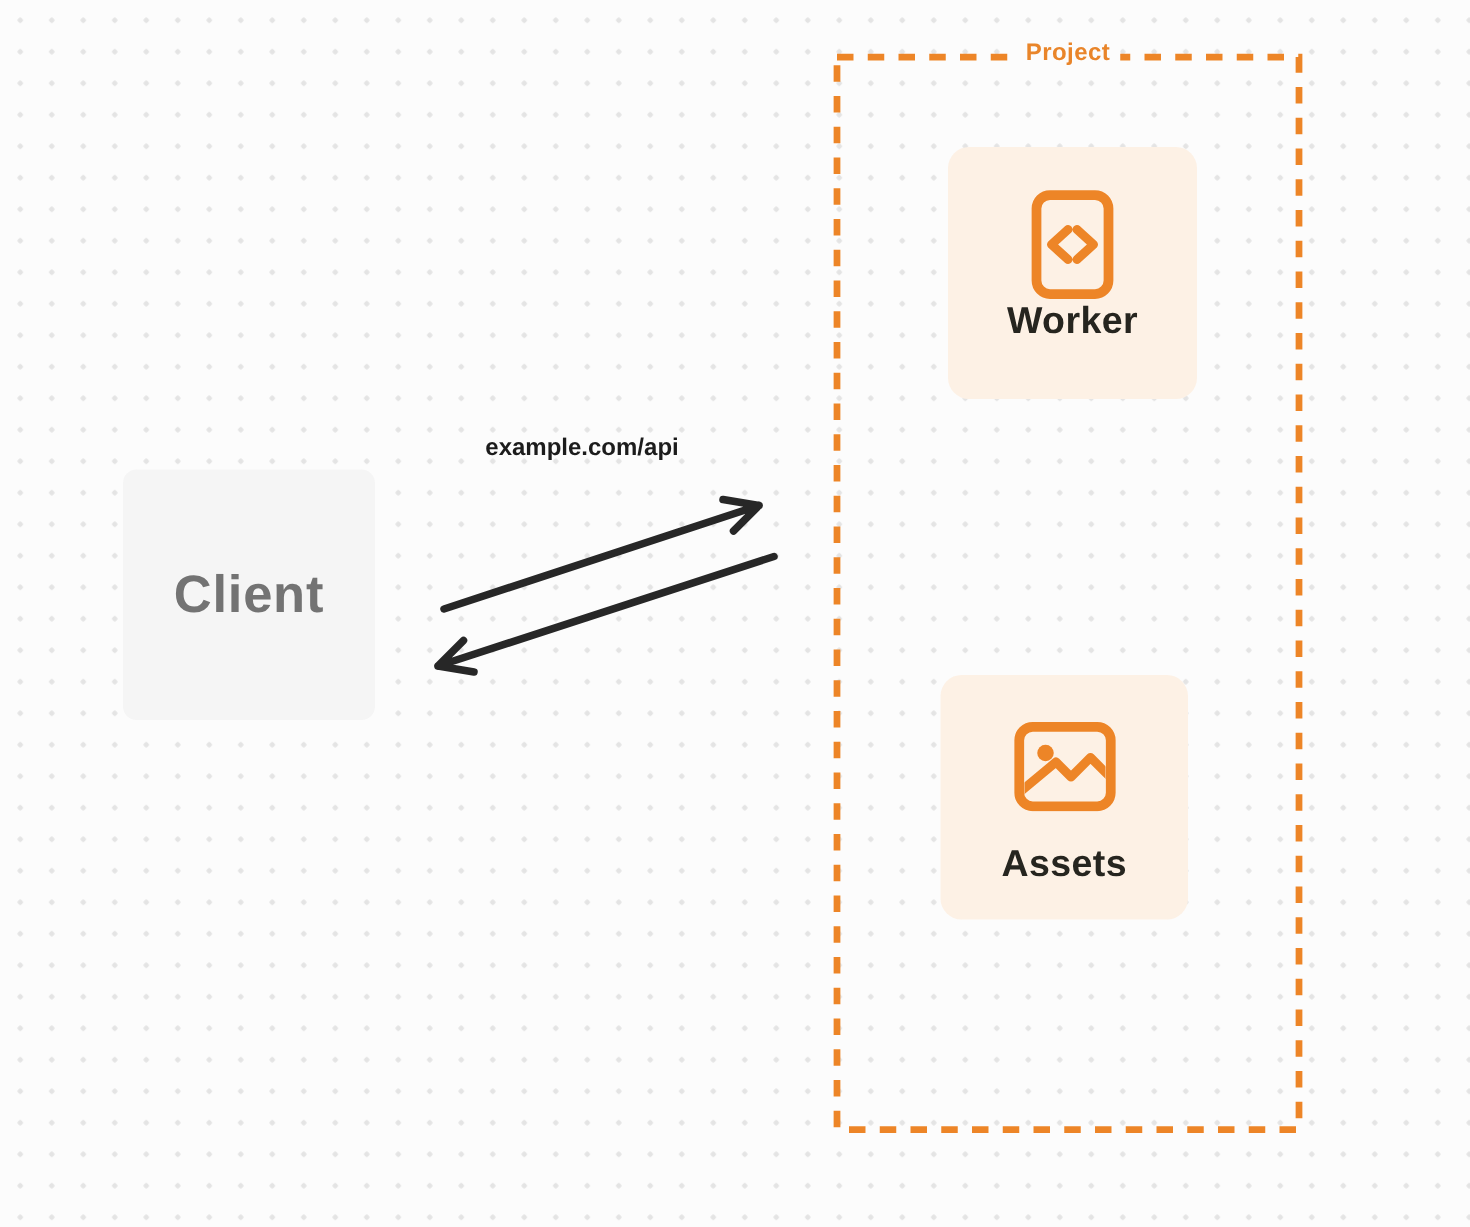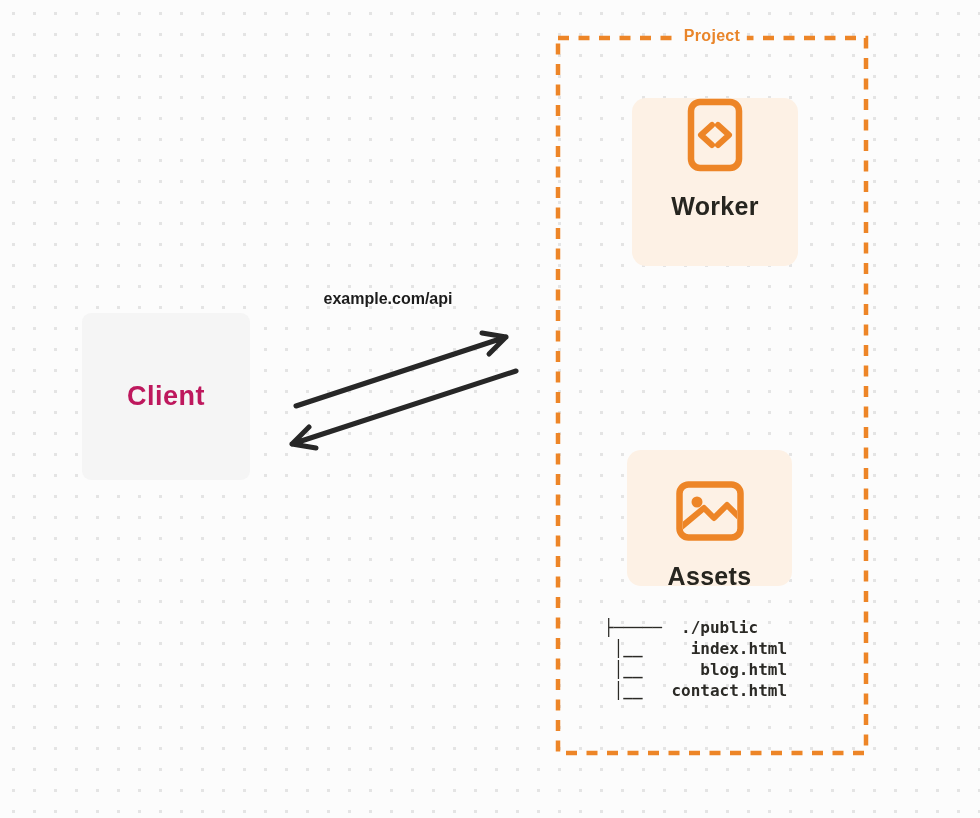--- a/index.html
+++ b/index.html
@@ -10,27 +10,27 @@
     background-image:radial-gradient(circle,#E4E4E4 1.6px,rgba(0,0,0,0) 1.9px);
     background-size:21px 21px;background-position:3px 3px;
   }
   .overlay{position:absolute;left:0;top:0;width:980px;height:818px;pointer-events:none;}
   .card{position:absolute;display:flex;flex-direction:column;align-items:center;box-sizing:border-box;}
   .card-label{font-weight:700;color:#26251F;}
   #client-card{
     left:82px;top:313px;width:168px;height:167px;border-radius:9px;background:#F5F5F5;
     justify-content:center;
   }
-  #client-card .card-label{font-size:27px;color:#be185d;letter-spacing:.5px;}
+  #client-card .card-label{font-size:35px;color:#737373;letter-spacing:.5px;}
   #worker-card{
     left:632px;top:98px;width:166px;height:168px;border-radius:14px;background:#FDF1E5;
-    gap:20px;
+    padding-top:28px;
   }
   #assets-card{
-    left:627px;top:450px;width:165px;height:136px;border-radius:14px;background:#FDF1E5;
+    left:627px;top:450px;width:165px;height:163px;border-radius:14px;background:#FDF1E5;
     padding-top:31px;gap:21px;
   }
   #worker-card .card-label,#assets-card .card-label{font-size:25px;letter-spacing:.3px;}
   #project-label{
     position:absolute;left:712px;top:36px;transform:translate(-50%,-50%);
     font-size:16px;font-weight:700;color:#E9852A;background:#FCFCFC;padding:0 7px;
     z-index:3;letter-spacing:.3px;
   }
   #request-label{
     position:absolute;left:388px;top:299px;transform:translate(-50%,-50%);
@@ -84,15 +84,14 @@
             </clipPath>
         </defs>
         <rect x="3.5" y="3.5" width="61" height="53" rx="9" fill="none" stroke="#ED8527" stroke-width="6.5"></rect>
         <circle cx="21" cy="21" r="5.5" fill="#ED8527"></circle>
         <path d="M4 47 L28 27 L38 37 L51 24 L66 39" fill="none" clip-path="url(#imgclip)" stroke="#ED8527" stroke-width="6" stroke-linecap="round" stroke-linejoin="round"></path>
       </svg>
     </span>
     <div class="card-label">Assets</div>
   </div>
 
-  <pre id="file-tree"><span>├─────  ./public</span><span> │__     index.html</span><span> │__      blog.html</span><span> │__   contact.html</span></pre>
 
 </div>
 
 </body></html>

